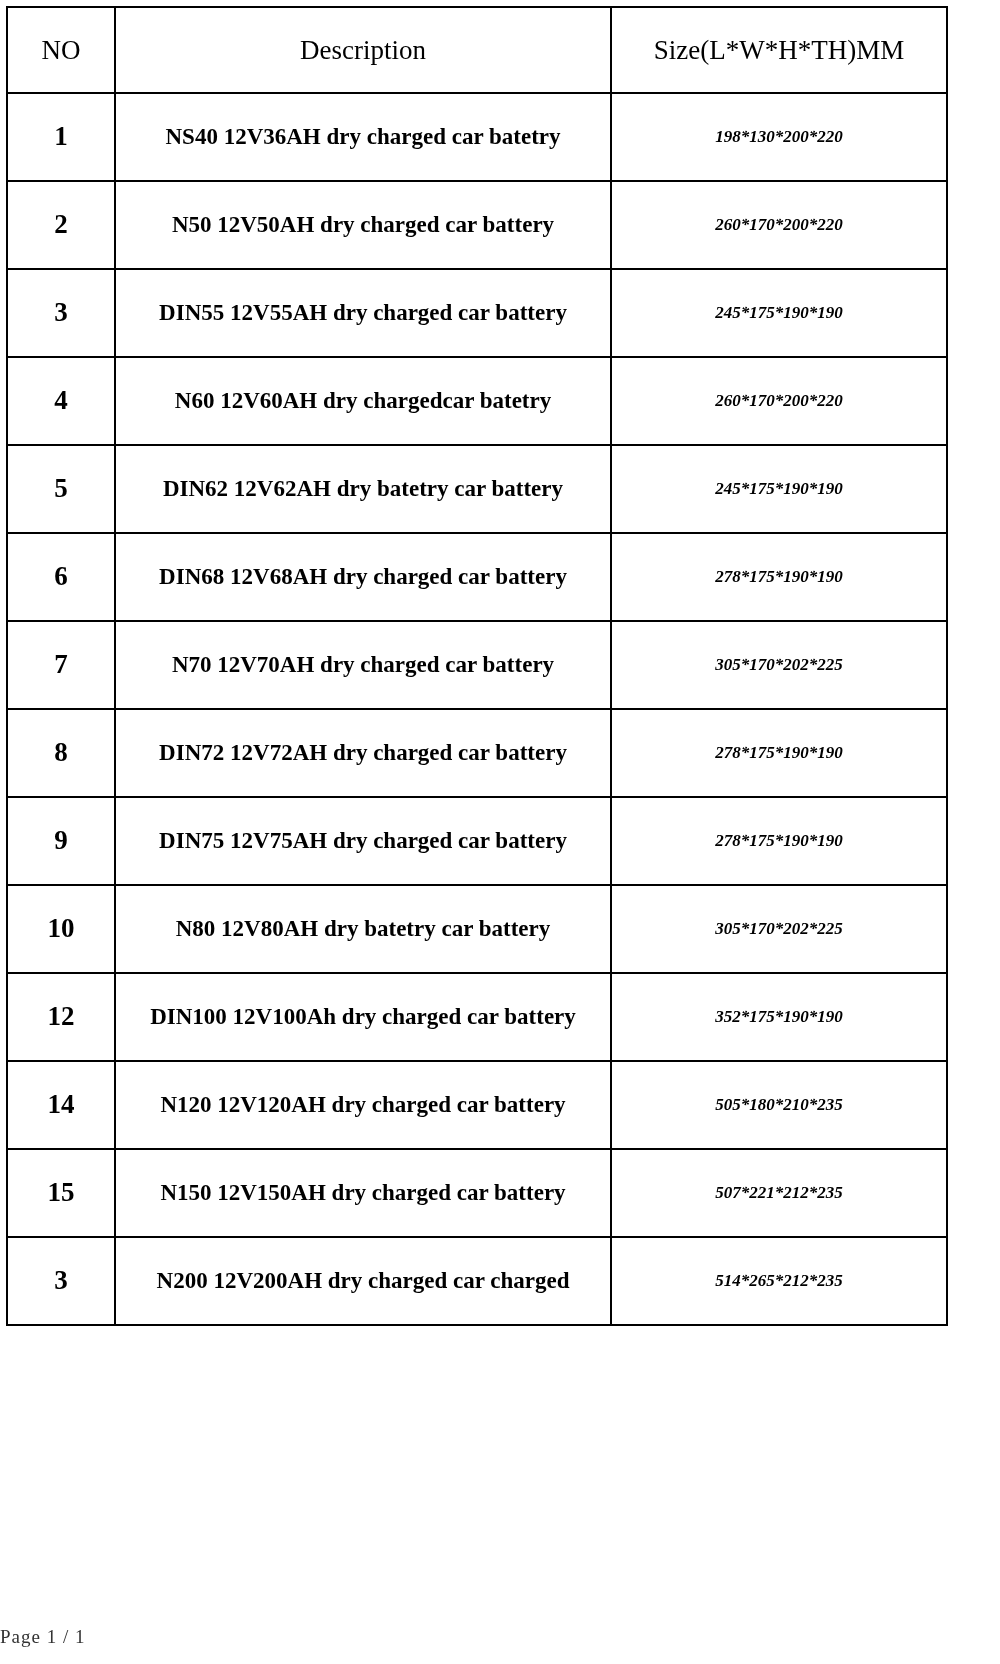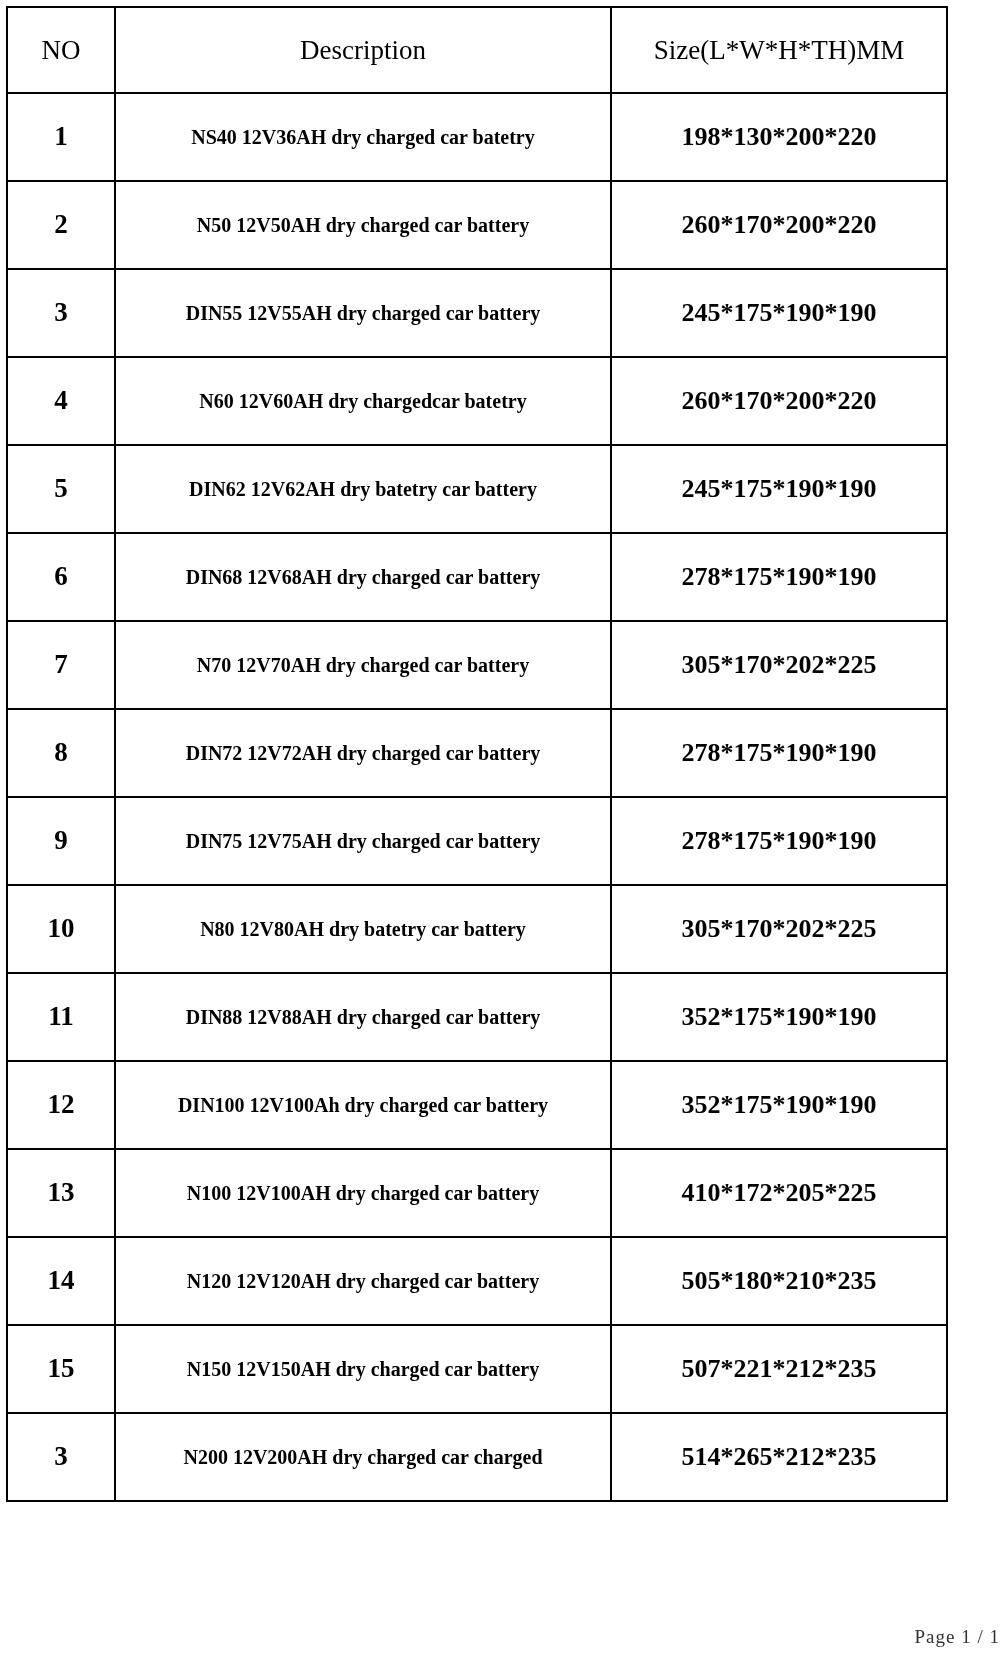--- a/index.html
+++ b/index.html
@@ -50,32 +50,33 @@
     font-weight: bold;
     font-size: 25px;
     line-height: 1.25;
     height: 88px;
   }
   tbody td.cell-no {
     font-size: 27px;
     font-weight: bold;
   }
   tbody td.cell-desc {
-    font-size: 20px;
+    font-size: 23px;
     letter-spacing: 0px;
   }
   tbody td.cell-size {
-    font-size: 26px;
+    font-size: 17px;
+    font-style: italic;
   }
   .footer {
     position: absolute;
     left: 0;
     right: 0;
     bottom: 22px;
-    text-align: right;
+    text-align: left;
     font-size: 19px;
     color: #333333;
     font-family: "Liberation Serif", serif;
     letter-spacing: 1px;
   }
 </style>
 </head>
 <body>
 
 <div class="page">
@@ -138,33 +139,23 @@
           <td class="cell-no">9</td>
           <td class="cell-desc">DIN75 12V75AH dry charged car battery</td>
           <td class="cell-size">278*175*190*190</td>
         </tr>
         <tr>
           <td class="cell-no">10</td>
           <td class="cell-desc">N80 12V80AH dry batetry car battery</td>
           <td class="cell-size">305*170*202*225</td>
         </tr>
         <tr>
-          <td class="cell-no">11</td>
-          <td class="cell-desc">DIN88 12V88AH dry charged car battery</td>
-          <td class="cell-size">352*175*190*190</td>
-        </tr>
-        <tr>
           <td class="cell-no">12</td>
           <td class="cell-desc">DIN100 12V100Ah dry charged car battery</td>
           <td class="cell-size">352*175*190*190</td>
-        </tr>
-        <tr>
-          <td class="cell-no">13</td>
-          <td class="cell-desc">N100  12V100AH  dry charged  car battery</td>
-          <td class="cell-size">410*172*205*225</td>
         </tr>
         <tr>
           <td class="cell-no">14</td>
           <td class="cell-desc">N120 12V120AH dry charged  car battery</td>
           <td class="cell-size">505*180*210*235</td>
         </tr>
         <tr>
           <td class="cell-no">15</td>
           <td class="cell-desc">N150 12V150AH  dry charged car battery</td>
           <td class="cell-size">507*221*212*235</td>

